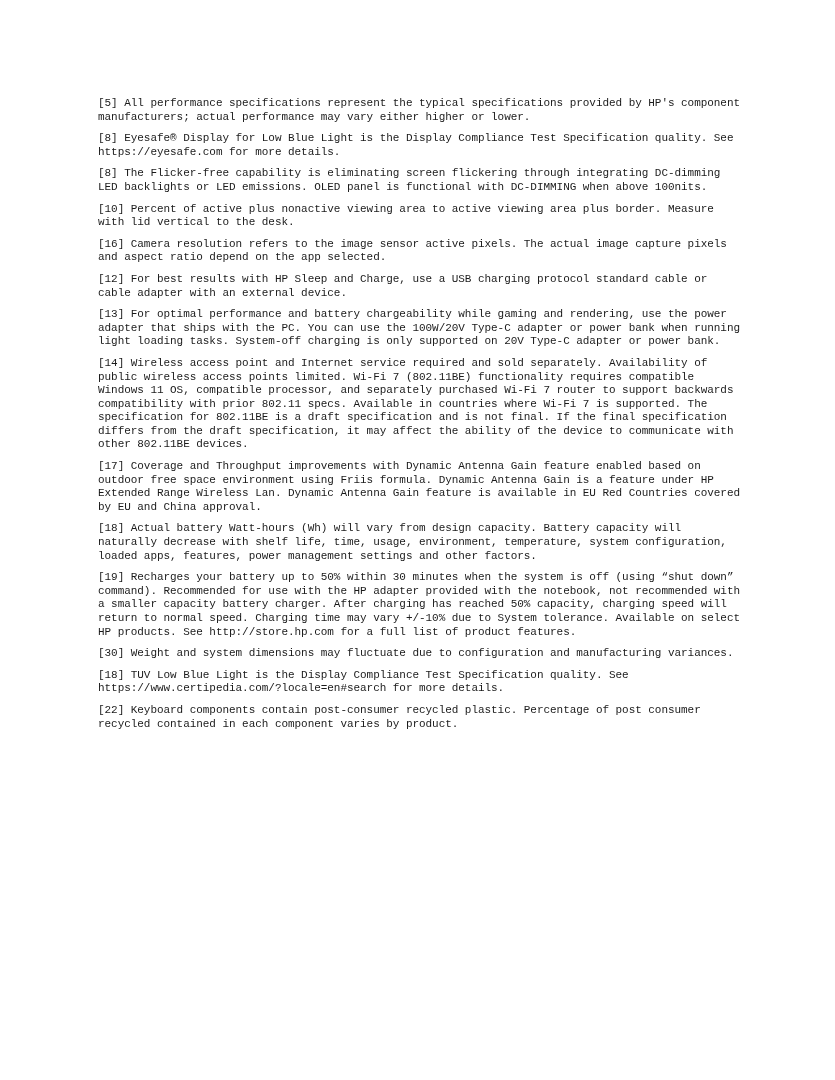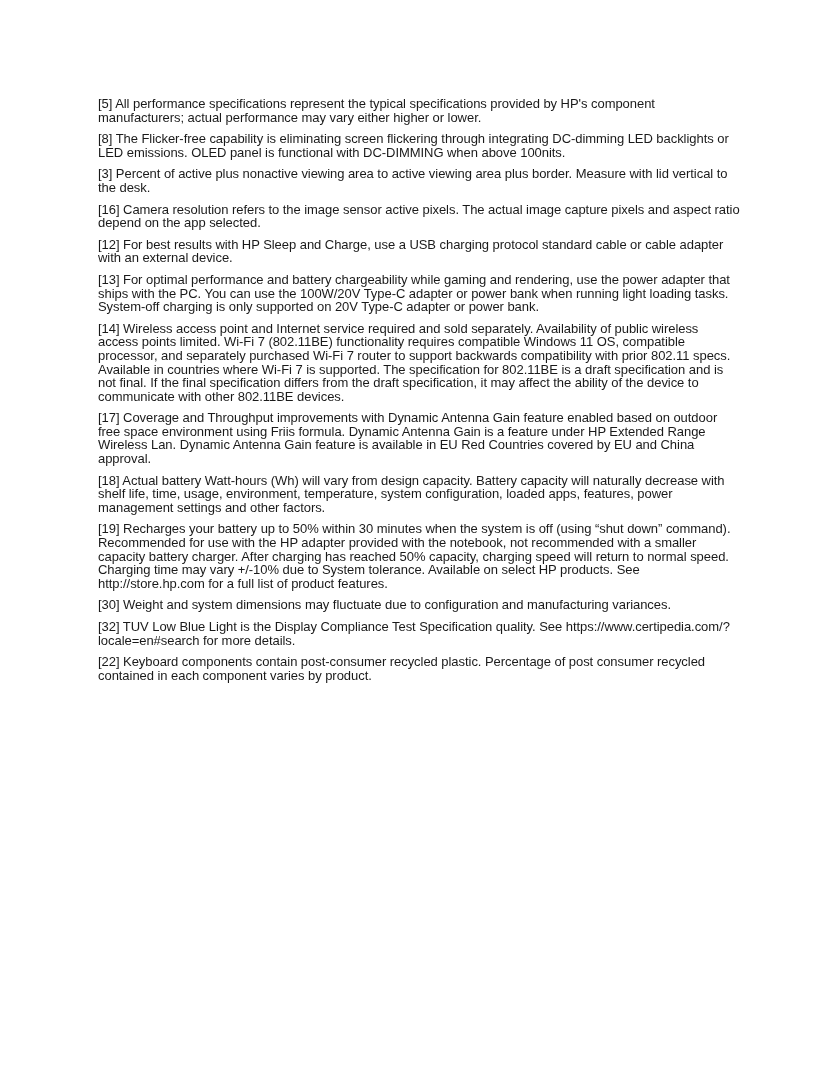--- a/index.html
+++ b/index.html
@@ -11,41 +11,42 @@
       width: 835px;
       height: 1080px;
       position: relative;
       overflow: hidden;
     }
     .page {
       position: absolute;
       left: 98px;
       top: 97px;
       width: 642px;
-      font-family: Liberation Sans, sans-serif;
-      font-size: 13px;
+      font-family: Liberation Mono, monospace;
+      font-size: 11px;
       line-height: 13.6px;
       color: #1a1a1a;
     }
     .footnote {
       margin: 0 0 8px 0;
       padding: 0;
       letter-spacing: -0.05px;
     }
   </style>
 </head>
 <body>
 
 <div class="page">
   <p class="footnote">[5] All performance specifications represent the typical specifications provided by HP's component manufacturers; actual performance may vary either higher or lower.</p>
+  <p class="footnote">[8] Eyesafe® Display for Low Blue Light is the Display Compliance Test Specification quality. See https://eyesafe.com for more details.</p>
   <p class="footnote">[8] The Flicker-free capability is eliminating screen flickering through integrating DC-dimming LED backlights or LED emissions. OLED panel is functional with DC-DIMMING when above 100nits.</p>
-  <p class="footnote">[3]  Percent of active plus nonactive viewing area to active viewing area plus border. Measure with lid vertical to the desk.</p>
+  <p class="footnote">[10]  Percent of active plus nonactive viewing area to active viewing area plus border. Measure with lid vertical to the desk.</p>
   <p class="footnote">[16]  Camera resolution refers to the image sensor active pixels. The actual image capture pixels and aspect ratio depend on the app selected.</p>
   <p class="footnote">[12]  For best results with HP Sleep and Charge, use a USB charging protocol standard cable or cable adapter with an external device.</p>
   <p class="footnote">[13]  For optimal performance and battery chargeability while gaming and rendering, use the power adapter that ships with the PC. You can use the 100W/20V Type-C adapter or power bank when running light loading tasks. System-off charging is only supported on 20V Type-C adapter or power bank.</p>
   <p class="footnote">[14]  Wireless access point and Internet service required and sold separately. Availability of public wireless access points limited. Wi-Fi 7 (802.11BE) functionality requires compatible Windows 11 OS, compatible processor, and separately purchased Wi-Fi 7 router to support backwards compatibility with prior 802.11 specs. Available in countries where Wi-Fi 7 is supported. The specification for 802.11BE is a draft specification and is not final. If the final specification differs from the draft specification, it may affect the ability of the device to communicate with other 802.11BE devices.</p>
   <p class="footnote">[17]  Coverage and Throughput improvements with Dynamic Antenna Gain feature enabled based on outdoor free space environment using Friis formula. Dynamic Antenna Gain is a feature under HP Extended Range Wireless Lan. Dynamic Antenna Gain feature is available in EU Red Countries covered by EU and China approval.</p>
   <p class="footnote">[18]  Actual battery Watt-hours (Wh) will vary from design capacity. Battery capacity will naturally decrease with shelf life, time, usage, environment, temperature, system configuration, loaded apps, features, power management settings and other factors.</p>
   <p class="footnote">[19]  Recharges your battery up to 50% within 30 minutes when the system is off (using “shut down” command). Recommended for use with the HP adapter provided with the notebook, not recommended with a smaller capacity battery charger. After charging has reached 50% capacity, charging speed will return to normal speed. Charging time may vary +/-10% due to System tolerance. Available on select HP products. See http://store.hp.com for a full list of product features.</p>
   <p class="footnote">[30]  Weight and system dimensions may fluctuate due to configuration and manufacturing variances.</p>
-  <p class="footnote">[32]  TUV Low Blue Light is the Display Compliance Test Specification quality. See https://www.certipedia.com/?locale=en#search for more details.</p>
+  <p class="footnote">[18]  TUV Low Blue Light is the Display Compliance Test Specification quality. See https://www.certipedia.com/?locale=en#search for more details.</p>
   <p class="footnote">[22]  Keyboard components contain post-consumer recycled plastic. Percentage of post consumer recycled contained in each component varies by product.</p>
 </div>
 
 </body></html>

